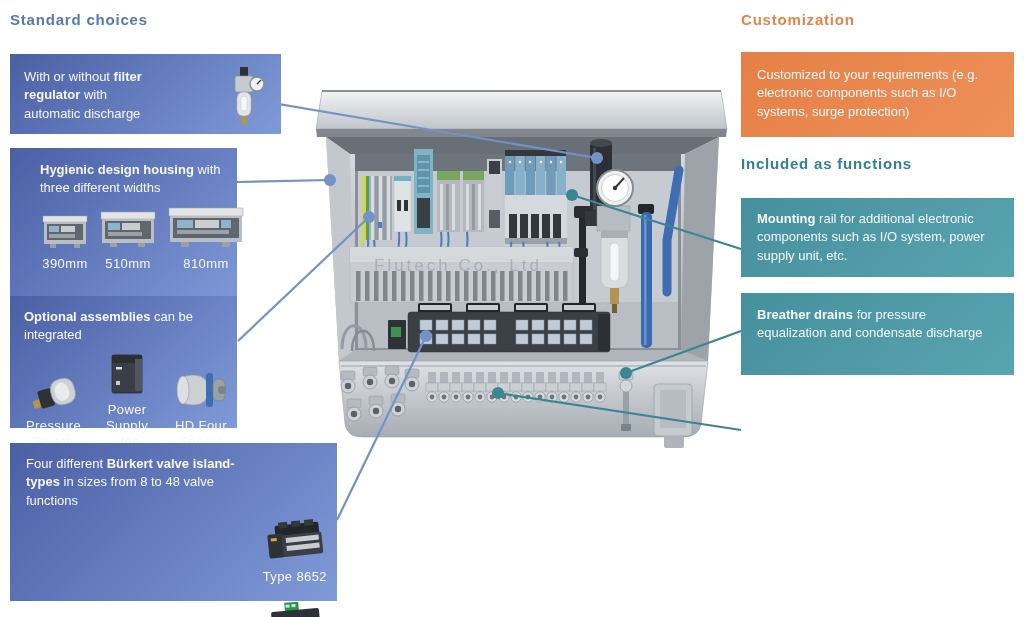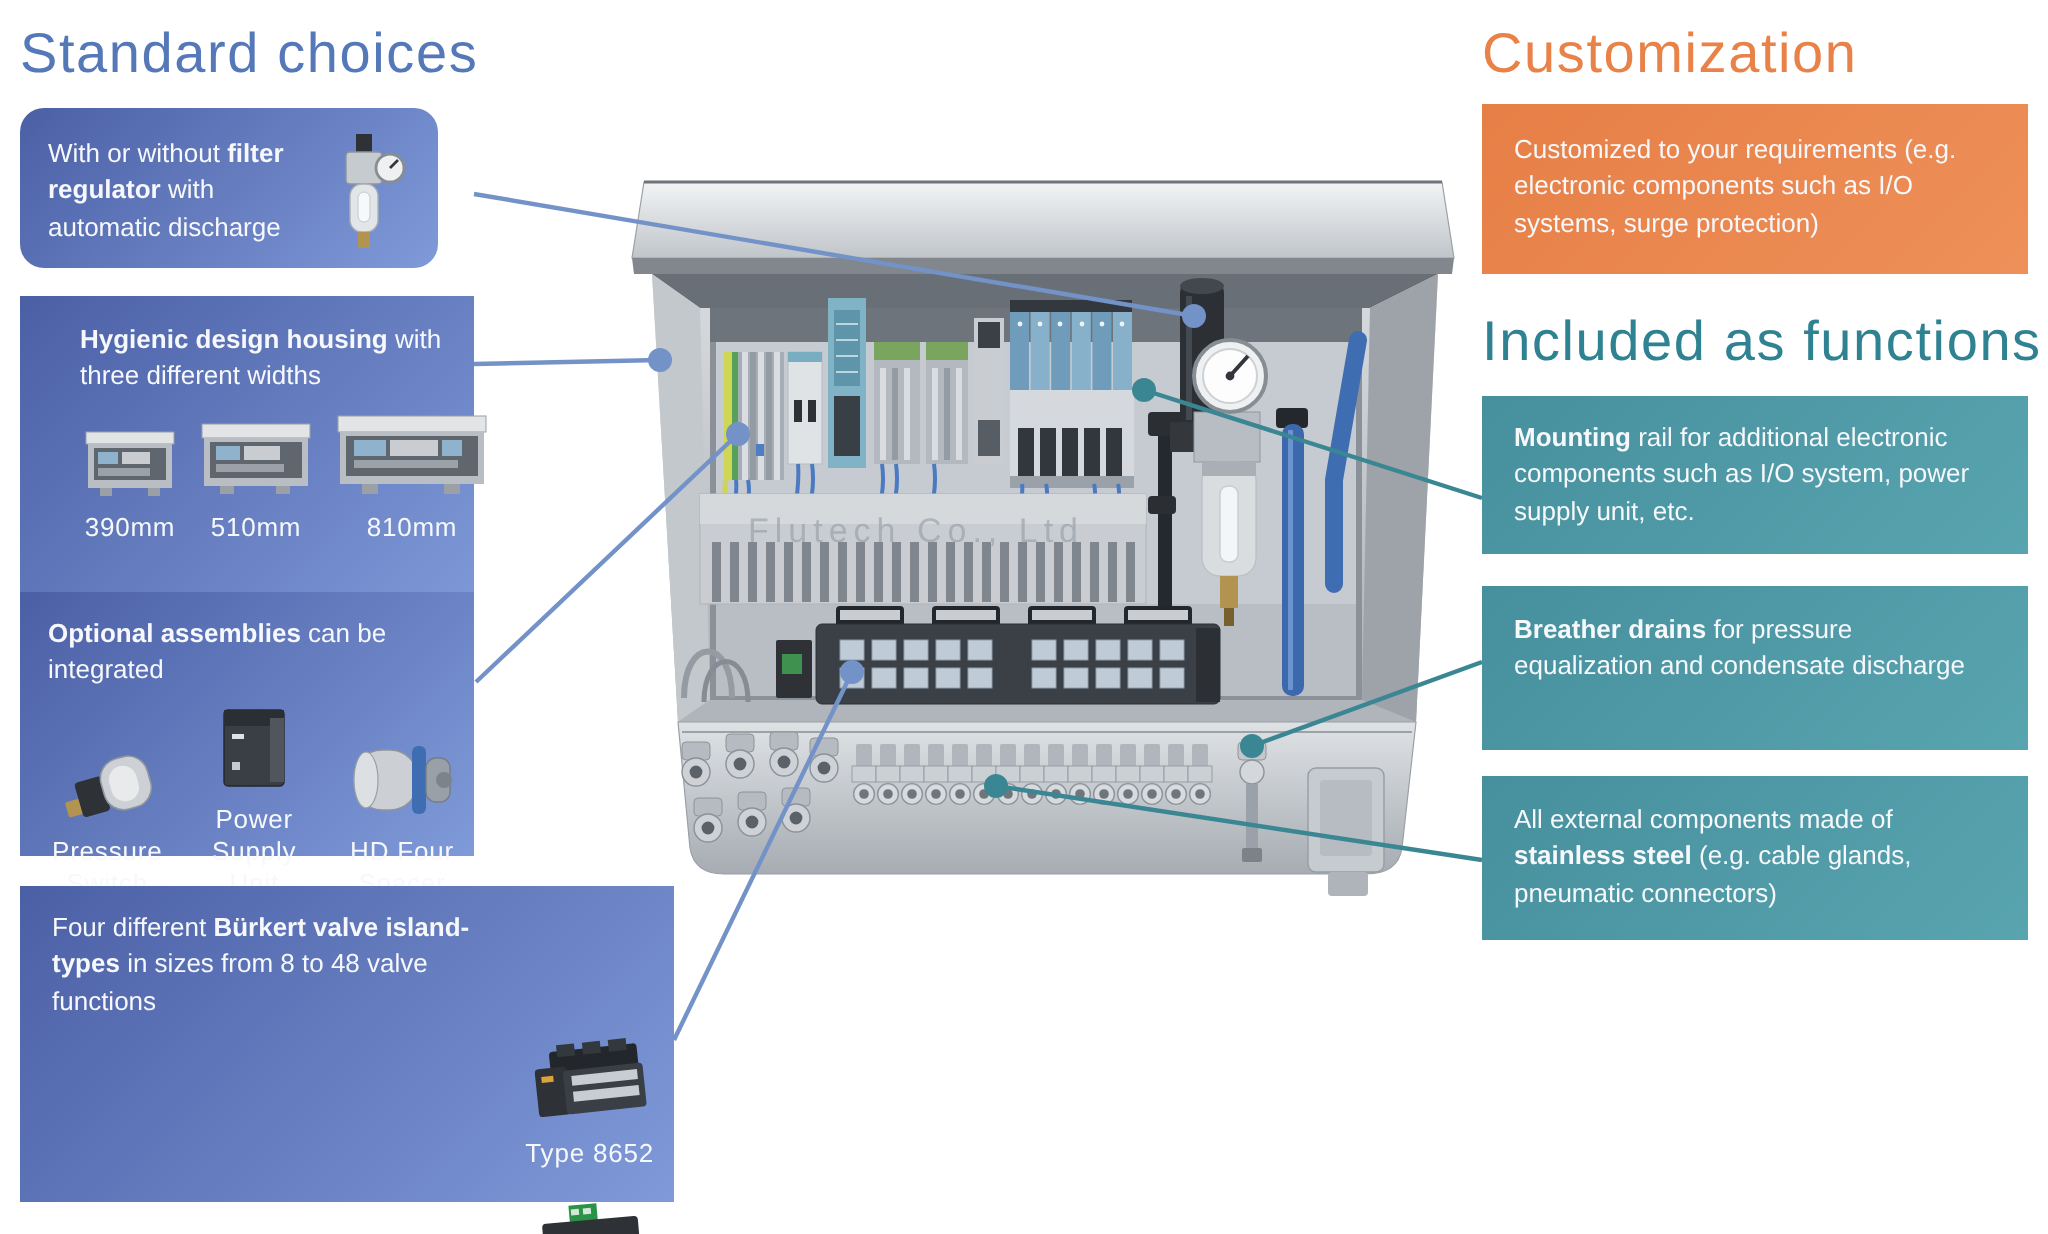--- a/index.html
+++ b/index.html
@@ -1,31 +1,31 @@
 <!DOCTYPE html>
 <html style="--blue-heading: #5478b8; --orange-heading: #e98248; --teal-heading: #2f8291; --box-blue-a: #4b5fa5; --box-blue-b: #7f9ad9; --box-orange-a: #e67f46; --box-orange-b: #ee9059; --box-teal-a: #46909d; --box-teal-b: #58a4af; --line-blue: #7392c8; --line-teal: #3a8793; --text-white: #f6f8fb;"><head>
 <meta charset="utf-8">
 <style>
   * { margin:0; padding:0; box-sizing:border-box; }
   html,body { background:#ffffff; }
   body { font-family:"Liberation Sans", sans-serif; }
   .canvas { position:relative; width:1024px; height:617px; background:#fff; overflow:hidden; }
 
-  .heading { position:absolute; font-size:28px; letter-spacing:0.8px; font-weight:400; }
+  .heading { position:absolute; font-size:15px; letter-spacing:0.8px; font-weight:700; }
   #h-standard { left:10px; top:11px; color:var(--blue-heading); }
   #h-custom   { left:741px; top:11px; color:var(--orange-heading); }
   #h-included { left:741px; top:155px; color:var(--teal-heading); }
 
   .box { position:absolute; color:var(--text-white); font-size:13px; line-height:1.42; }
   .box b { font-weight:700; }
   .box-blue   { background:linear-gradient(135deg, var(--box-blue-a) 0%, var(--box-blue-b) 100%); }
   .box-orange { background:linear-gradient(135deg, var(--box-orange-a) 0%, var(--box-orange-b) 100%); }
   .box-teal   { background:linear-gradient(135deg, var(--box-teal-a) 0%, var(--box-teal-b) 100%); }
 
-  #box-filter { left:10px; top:54px; width:209px; height:80px; padding:11px 8px 8px 14px; display:flex; align-items:center;border-radius:12px; }
+  #box-filter { left:10px; top:54px; width:271px; height:80px; padding:11px 8px 8px 14px; display:flex; align-items:center; }
   #box-filter .txt { width:140px; }
   #box-filter svg { margin-left:auto; margin-right:6px; }
 
   #box-housing { left:10px; top:148px; width:227px; height:167px; padding:13px 10px 8px 30px; }
   #box-assemblies { left:10px; top:296px; width:227px; height:132px; padding:12px 8px 8px 14px; }
   #box-valves { left:10px; top:443px; width:327px; height:158px; padding:12px 10px 8px 16px; }
 
   #box-custom   { left:741px; top:52px;  width:273px; height:85px; padding:14px 16px; }
   #box-mounting { left:741px; top:198px; width:273px; height:79px; padding:12px 16px; }
   #box-breather { left:741px; top:293px; width:273px; height:82px; padding:13px 16px; }
@@ -581,17 +581,14 @@
   <div class="heading" id="h-included">Included as functions</div>
 
   <div class="box box-teal" id="box-mounting">
     <div class="txt"><b>Mounting</b><span> rail for additional electronic components such as I/O system, power supply unit, etc.</span></div>
   </div>
 
   <div class="box box-teal" id="box-breather">
     <div class="txt"><b>Breather drains</b><span> for pressure equalization and condensate discharge</span></div>
   </div>
 
-  <div class="box box-teal" id="box-steel">
-    <div class="txt"><span>All external components made of </span><b>stainless steel</b><span> (e.g. cable glands, pneumatic connectors)</span></div>
-  </div>
 
 </div>
 
 </body></html>

